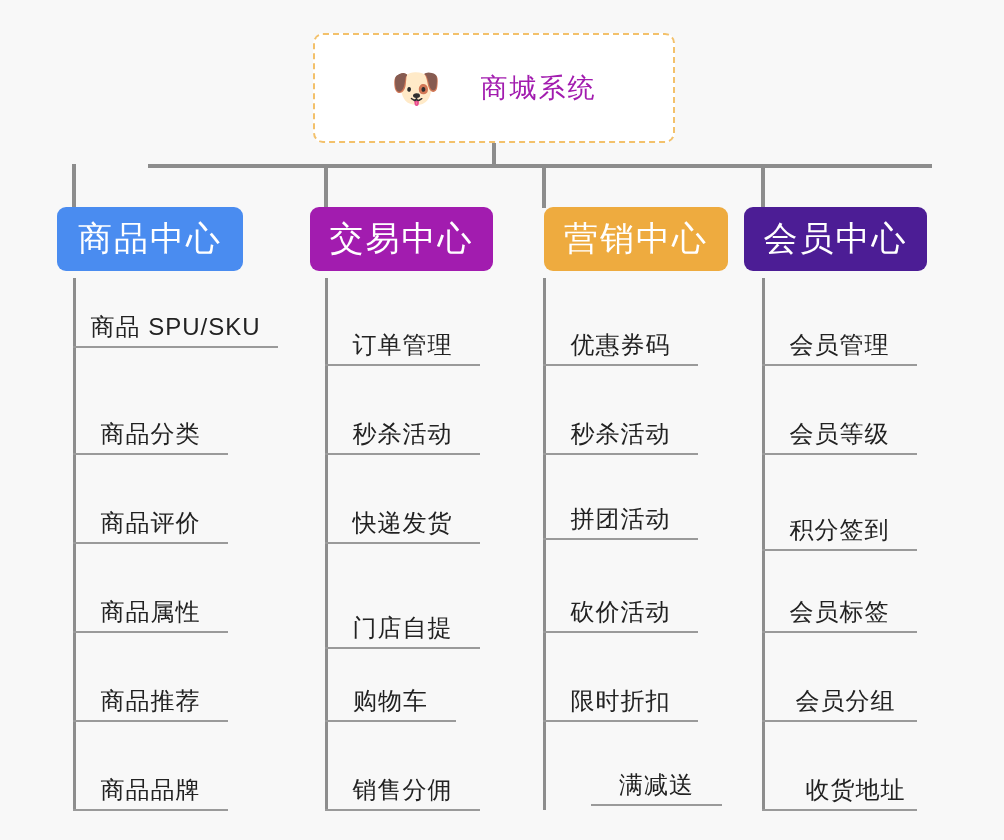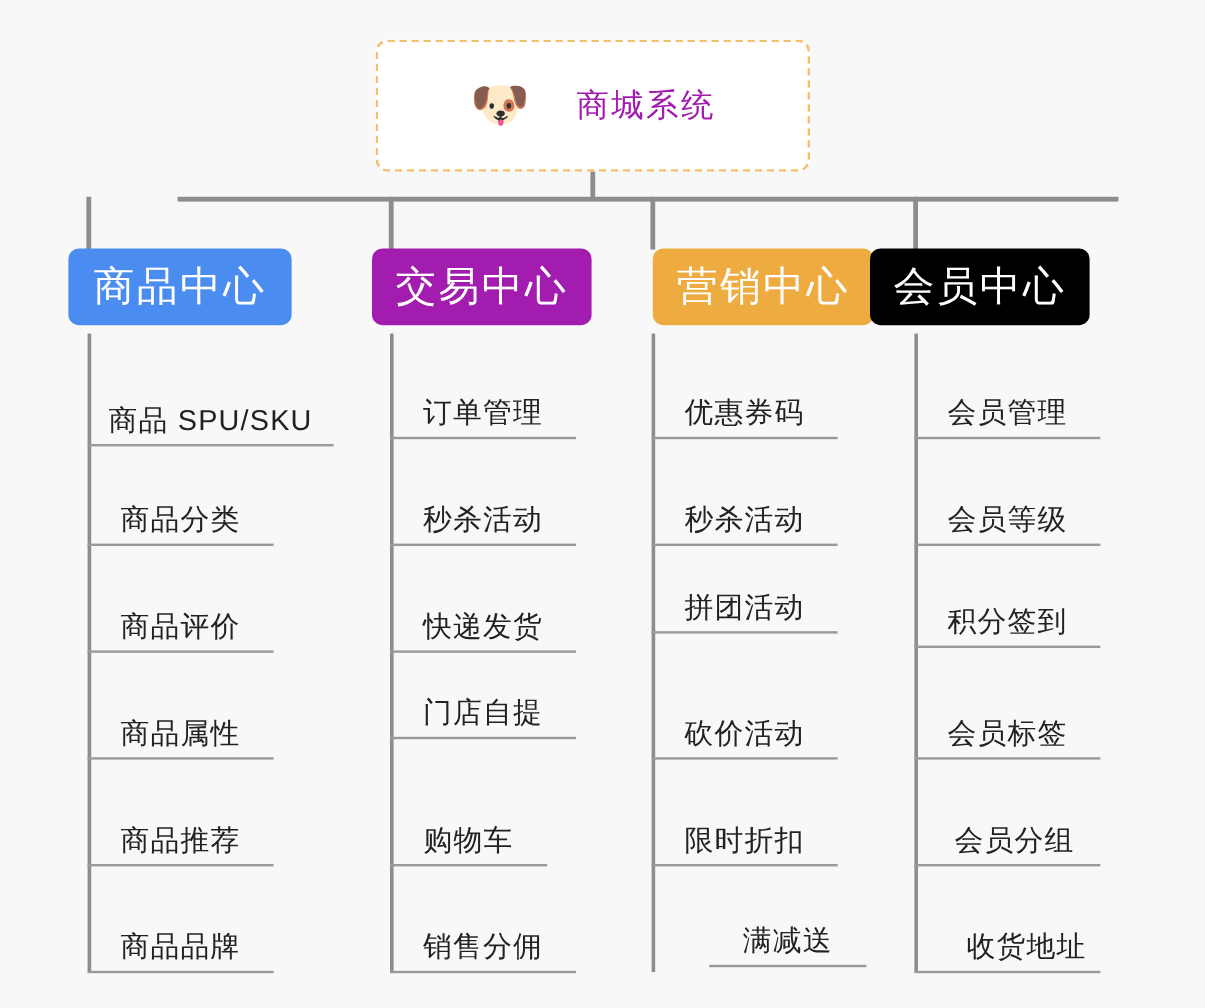--- a/index.html
+++ b/index.html
@@ -128,21 +128,21 @@
 
   <div class="conn conn-stem"></div>
   <div class="conn conn-bar"></div>
 
   <div id="columns-host">
       <div class="conn conn-drop" style="left: 72px; background: rgb(141, 141, 141);"></div>
       <div class="col-header" style="left: 57px; width: 186px; background: rgb(74, 140, 240);">
         <span>商品中心</span>
       </div>
       <div class="col-spine" style="left: 73px; background: rgb(141, 141, 141);"></div>
-      <div class="item" style="left: 73px; width: 205px; top: 284px; height: 88px;">
+      <div class="item" style="left: 73px; width: 205px; top: 260px; height: 88px;">
         <span class="item-label">商品 SPU/SKU</span>
       </div>
       <div class="item" style="left: 73px; width: 155px; top: 367px; height: 88px;">
         <span class="item-label">商品分类</span>
       </div>
       <div class="item" style="left: 73px; width: 155px; top: 456px; height: 88px;">
         <span class="item-label">商品评价</span>
       </div>
       <div class="item" style="left: 73px; width: 155px; top: 545px; height: 88px; justify-content: center;">
         <span class="item-label">商品属性</span>
@@ -160,64 +160,64 @@
       <div class="col-spine" style="left: 325px; background: rgb(141, 141, 141);"></div>
       <div class="item" style="left: 325px; width: 155px; top: 278px; height: 88px;">
         <span class="item-label">订单管理</span>
       </div>
       <div class="item" style="left: 325px; width: 155px; top: 367px; height: 88px;">
         <span class="item-label">秒杀活动</span>
       </div>
       <div class="item" style="left: 325px; width: 155px; top: 456px; height: 88px;">
         <span class="item-label">快递发货</span>
       </div>
-      <div class="item" style="left: 325px; width: 155px; top: 545px; height: 71px;">
+      <div class="item" style="left: 325px; width: 155px; top: 545px; height: 104px;">
         <span class="item-label">门店自提</span>
       </div>
       <div class="item" style="left: 325px; width: 131px; top: 634px; height: 88px;">
         <span class="item-label">购物车</span>
       </div>
       <div class="item" style="left: 325px; width: 155px; top: 723px; height: 88px;">
         <span class="item-label">销售分佣</span>
       </div>
       <div class="conn conn-drop" style="left: 542px; background: rgb(141, 141, 141);"></div>
       <div class="col-header" style="left: 528px; width: 184px; background: rgb(238, 171, 63); margin-left: 16px;">
         <span>营销中心</span>
       </div>
       <div class="col-spine" style="left: 543px; background: rgb(141, 141, 141);"></div>
       <div class="item" style="left: 543px; width: 155px; top: 278px; height: 88px;">
         <span class="item-label">优惠券码</span>
       </div>
       <div class="item" style="left: 543px; width: 155px; top: 367px; height: 88px; align-items: flex-end;">
         <span class="item-label">秒杀活动</span>
       </div>
-      <div class="item" style="left: 543px; width: 155px; top: 456px; height: 72px;">
+      <div class="item" style="left: 543px; width: 155px; top: 456px; height: 84px;">
         <span class="item-label">拼团活动</span>
       </div>
       <div class="item" style="left: 543px; width: 155px; top: 545px; height: 88px;">
         <span class="item-label">砍价活动</span>
       </div>
       <div class="item" style="left: 543px; width: 155px; top: 634px; height: 88px;">
         <span class="item-label">限时折扣</span>
       </div>
       <div class="item" style="left: 543px; width: 131px; top: 718px; height: 88px; margin-left: 48px;">
         <span class="item-label">满减送</span>
       </div>
       <div class="conn conn-drop" style="left: 761px; background: rgb(141, 141, 141);"></div>
-      <div class="col-header" style="left: 725px; width: 183px; background: #000000;">
+      <div class="col-header" style="left: 744px; width: 183px; background: #4c1d95;">
         <span>会员中心</span>
       </div>
       <div class="col-spine" style="left: 762px; background: rgb(141, 141, 141);"></div>
       <div class="item" style="left: 762px; width: 155px; top: 278px; height: 88px;">
         <span class="item-label">会员管理</span>
       </div>
       <div class="item" style="left: 762px; width: 155px; top: 367px; height: 88px;">
         <span class="item-label">会员等级</span>
       </div>
-      <div class="item" style="left: 762px; width: 155px; top: 456px; height: 84px;">
+      <div class="item" style="left: 762px; width: 155px; top: 456px; height: 95px;">
         <span class="item-label">积分签到</span>
       </div>
       <div class="item" style="left: 762px; width: 155px; top: 545px; height: 88px;">
         <span class="item-label">会员标签</span>
       </div>
       <div class="item" style="left: 762px; width: 155px; top: 634px; height: 88px; padding-left: 12px;">
         <span class="item-label">会员分组</span>
       </div>
       <div class="item" style="left: 762px; width: 155px; top: 723px; height: 88px; padding-left: 32px;">
         <span class="item-label">收货地址</span>

